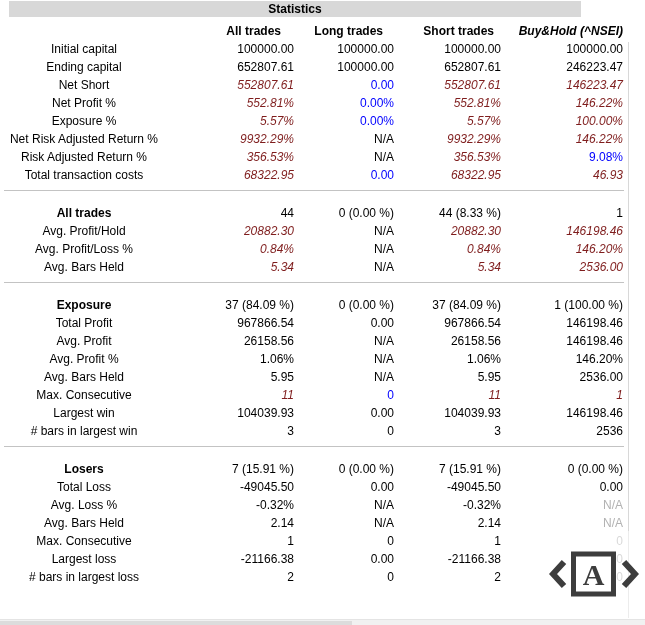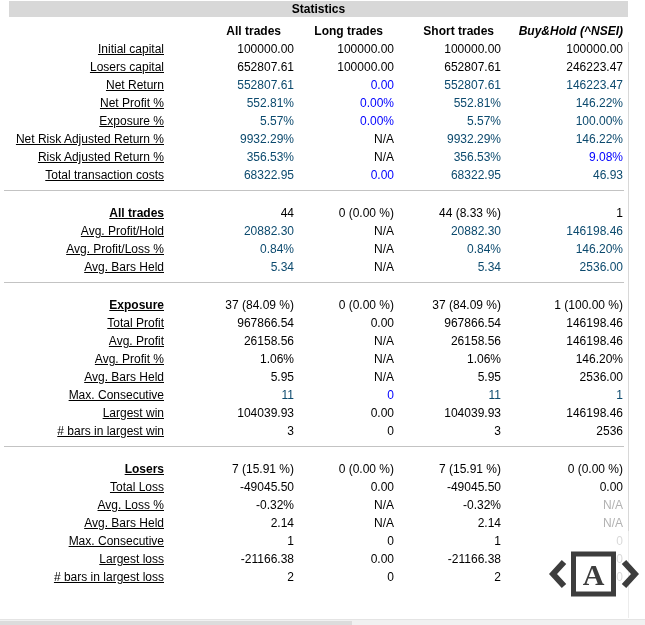--- a/index.html
+++ b/index.html
@@ -1,45 +1,45 @@
 <!DOCTYPE html>
 <html><head>
 <meta charset="utf-8">
 <style>
   * { margin:0; padding:0; box-sizing:border-box; }
   html,body { width:645px; height:625px; background:#fff; overflow:hidden;
               font-family:"Liberation Sans","DejaVu Sans",sans-serif; }
   #page { position:relative; width:645px; height:625px; }
 
-  .title-bar { position:absolute; left:9px; top:1px; width:619px; height:16px;
+  .title-bar { position:absolute; left:9px; top:1px; width:572px; height:16px;
                background:#d8d8d8; text-align:center; font-size:12px; font-weight:bold;
                line-height:16px; color:#000; }
 
   table.stats { position:absolute; left:4px; top:22px; width:620px;
                 border-collapse:collapse; table-layout:fixed; }
   col.c-label { width:160px; }
   col.c-1 { width:130px; }
   col.c-2 { width:100px; }
   col.c-3 { width:107px; }
   col.c-4 { width:123px; }
 
   th, td { height:18px; line-height:18px; font-size:12px; padding:0;
            white-space:nowrap; color:#000; }
   thead th { font-weight:bold; text-align:right; }
   thead th.h1 { padding-right:13px; }
   thead th.h2 { padding-right:11px; }
   thead th.h3 { padding-right:7px; }
   thead th.h4 { padding-right:1px;font-style:italic; }
 
-  td.lbl { text-align:right;text-decoration:underline; }
+  td.lbl { text-align:center; }
   td.val { text-align:right; }
   td.val:last-child { padding-right:1px; }
   tr.boldrow td.lbl { font-weight:bold; }
 
-  .c-g { color:#0c4a6e; }
+  .c-g { color:#7f1d1d;font-style:italic; }
   .c-b { color:#0000ff; }
   .c-x { color:#b2b2b2; }
 
   td.sepcell { height:20px; vertical-align:top; }
   .sep { height:1px; background:#c3c3c3; margin-top:6px; }
 
   .right-line { position:absolute; left:628px; top:42px; width:1px; height:576px;
                 background:#d8d8d8; }
 
   .overlay-backdrop { position:absolute; left:538px; top:531px; width:107px; height:89px;
@@ -79,28 +79,28 @@
     </thead>
     <tbody id="stats-body">
         <tr>
           <td class="lbl">Initial capital</td>
           <td class="val ">100000.00</td>
           <td class="val ">100000.00</td>
           <td class="val ">100000.00</td>
           <td class="val ">100000.00</td>
         </tr>
         <tr>
-          <td class="lbl">Losers capital</td>
+          <td class="lbl">Ending capital</td>
           <td class="val ">652807.61</td>
           <td class="val ">100000.00</td>
           <td class="val ">652807.61</td>
           <td class="val ">246223.47</td>
         </tr>
         <tr>
-          <td class="lbl">Net Return</td>
+          <td class="lbl">Net Short</td>
           <td class="val c-g">552807.61</td>
           <td class="val c-b">0.00</td>
           <td class="val c-g">552807.61</td>
           <td class="val c-g">146223.47</td>
         </tr>
         <tr>
           <td class="lbl">Net Profit %</td>
           <td class="val c-g">552.81%</td>
           <td class="val c-b">0.00%</td>
           <td class="val c-g">552.81%</td>

